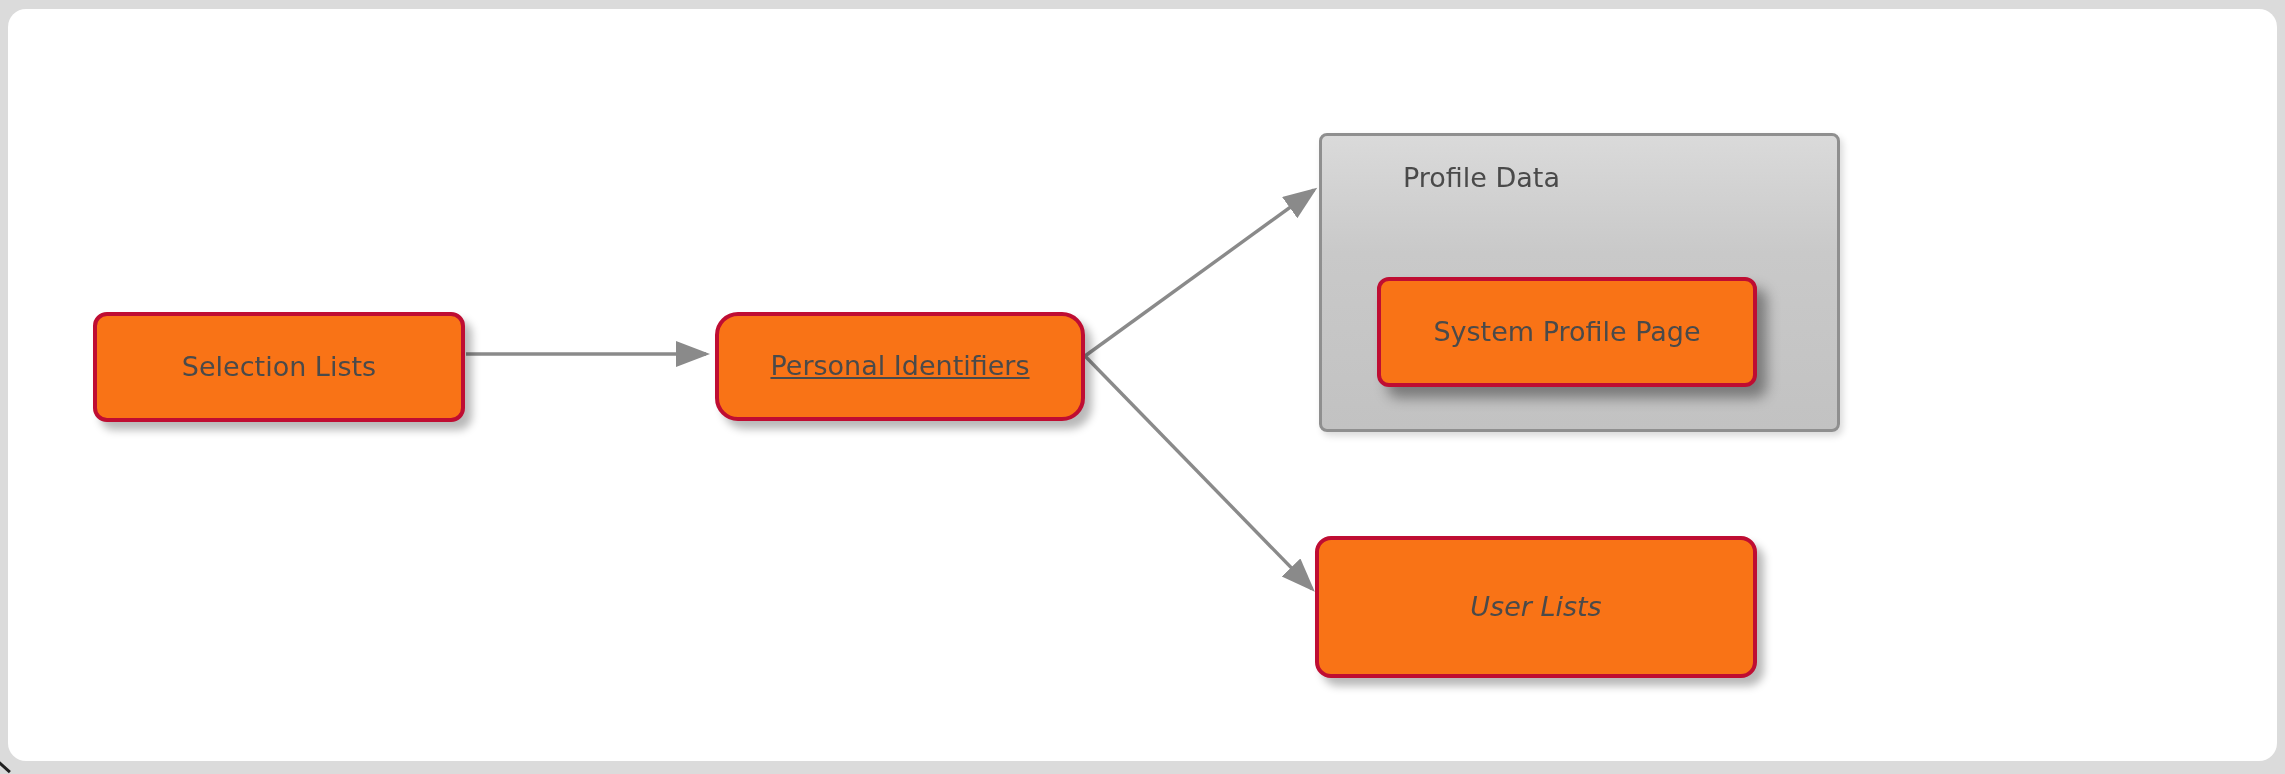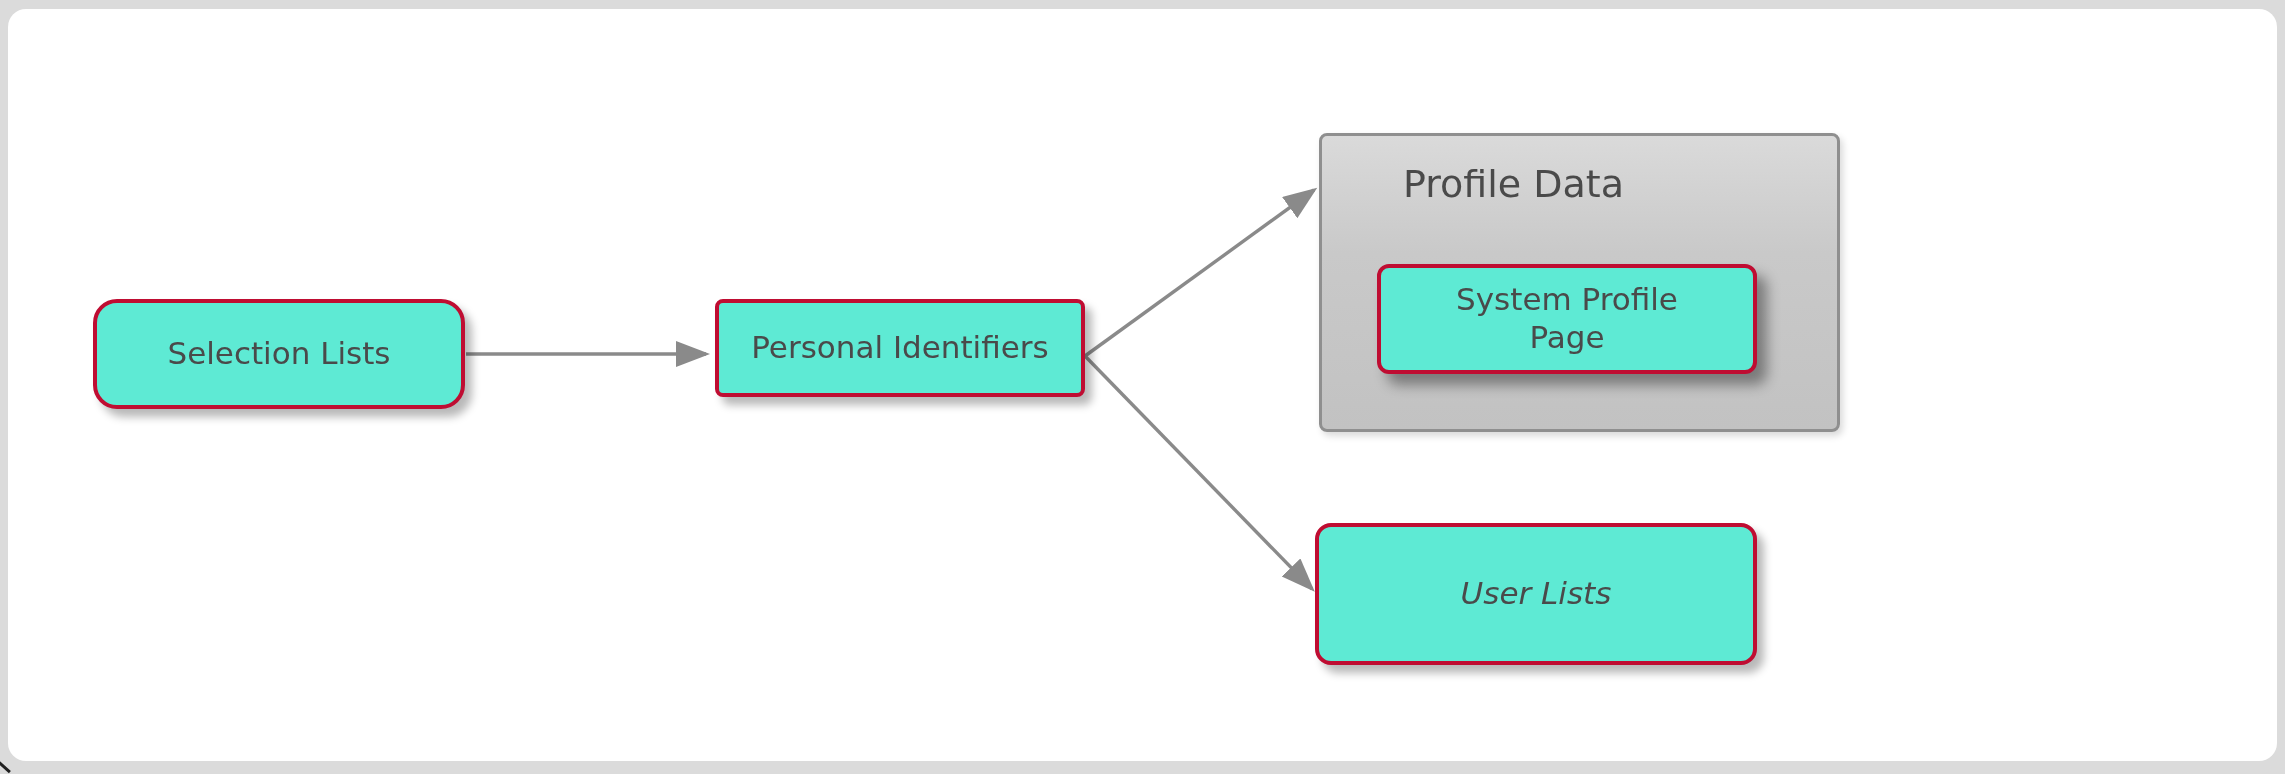--- a/index.html
+++ b/index.html
@@ -20,56 +20,58 @@
   }
   .connectors {
     position: absolute;
     left: 0; top: 0;
     width: 2285px; height: 774px;
     pointer-events: none;
   }
   .node {
     position: absolute;
     box-sizing: border-box;
-    background: #5eead4;
+    background: #f97316;
     border: 4px solid #bf0d32;
     display: flex;
     align-items: center;
     justify-content: center;
     text-align: center;
     color: #4a4a4a;
-    font-size: 31px;
+    font-size: 27px;
     line-height: 1.22;
     box-shadow: 7px 8px 9px rgba(0,0,0,0.28);
+    margin-top: 13px;
   }
   #node-selection-lists {
     left: 93px; top: 299px;
     width: 372px; height: 110px;
-    border-radius: 24px;
+    border-radius: 14px;
   }
   #node-personal-identifiers {
     left: 715px; top: 299px;
-    width: 370px; height: 98px;
-    border-radius: 8px;
+    width: 370px; height: 109px;
+    border-radius: 23px;
+    text-decoration: underline;
   }
   #container-profile-data {
     position: absolute;
     box-sizing: border-box;
     left: 1319px; top: 133px;
     width: 521px; height: 299px;
     border: 3px solid #8f8f8f;
     border-radius: 8px;
     background: linear-gradient(180deg, #dadada 0%, #c9c9c9 40%, #c2c2c2 100%);
     box-shadow: 3px 4px 7px rgba(0,0,0,0.15);
     color: #4a4a4a;
   }
   .container-label {
     position: absolute;
     left: 81px; top: 26px;
-    font-size: 38px;
+    font-size: 27px;
     white-space: nowrap;
   }
   #node-system-profile-page {
     left: 1377px; top: 264px;
     width: 380px; height: 110px;
     border-radius: 12px;
     padding: 0 46px;
     box-shadow: 10px 11px 13px rgba(0,0,0,0.38);
   }
   #node-user-lists {

